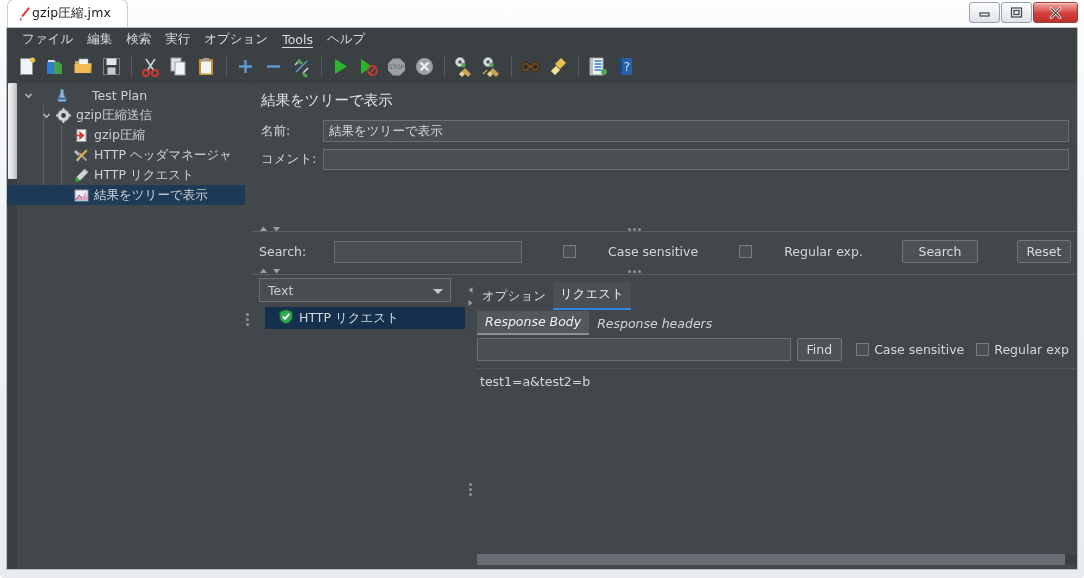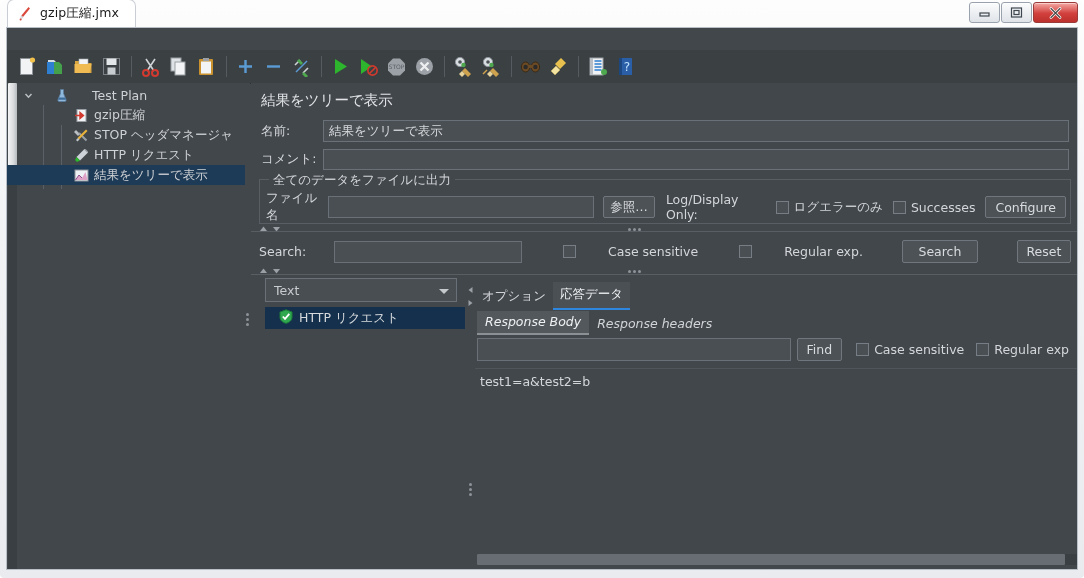--- a/index.html
+++ b/index.html
@@ -19,21 +19,21 @@
     box-sizing:border-box;
   }
   .titlebar{
     position:absolute;left:0;top:0;width:1084px;height:27px;
   }
   .tabcap{
     position:absolute;left:8px;top:0px;height:27px;
     background:#ffffff;
     border-radius:6px 6px 0 0;
     padding:0 16px 0 10px;
-    display:flex;align-items:center;gap:8px;
+    display:flex;align-items:center;
     box-shadow:0 0 0 1px rgba(160,168,178,.55);
   }
   .tabcap .ttl{
     font-size:12.5px;color:#1a1a1a;letter-spacing:.1px;
     white-space:nowrap;
   }
   .jmeter-glyph{width:14px;height:16px;position:relative;flex:0 0 auto;}
   .jmeter-glyph svg{display:block}
 
   .wbtns{position:absolute;right:6px;top:2px;display:flex;gap:1px;}
@@ -230,20 +230,29 @@
           <svg width="15" height="12" viewBox="0 0 15 12">
             <path d="M3 1.5 L12 10.5 M12 1.5 L3 10.5" stroke="#ffffff" stroke-width="2.6" stroke-linecap="round"></path>
             <path d="M3 1.5 L12 10.5 M12 1.5 L3 10.5" stroke="#4a4a4a" stroke-width="1.3" stroke-linecap="round"></path>
           </svg>
         </div>
       </div>
     </div>
 
     <div class="appbody">
 
+      <div class="menubar">
+        <div class="menuitem">ファイル</div>
+        <div class="menuitem">編集</div>
+        <div class="menuitem">検索</div>
+        <div class="menuitem">実行</div>
+        <div class="menuitem">オプション</div>
+        <div class="menuitem"><span class="mn">Tools</span></div>
+        <div class="menuitem">ヘルプ</div>
+      </div>
 
       <div class="toolbar">
         <div class="tb-ic">
           <svg width="21" height="21" viewBox="0 0 21 21">
               <rect x="3.5" y="2.5" width="12" height="16" fill="#f2f3f4" stroke="#8d9399"></rect>
               <circle cx="15.5" cy="4" r="2.6" fill="#f2c14a"></circle>
             </svg>
         </div>
         <div class="tb-ic">
           <svg width="21" height="21" viewBox="0 0 21 21">
@@ -404,41 +413,61 @@
               </span>
               <span class="tic">
                 <svg width="14" height="14" viewBox="0 0 14 14">
                     <path d="M5.5 1.5 h3 v4 l2.5 6 a1.5 1.5 0 0 1 -1.4 2 h-5.2 a1.5 1.5 0 0 1 -1.4 -2 l2.5 -6z" fill="#8fb8dd" stroke="#5a7e9f" stroke-width=".7"></path>
                     <path d="M4 9.5 h6 l1 2.2 h-8z" fill="#3f6d99"></path>
                   </svg>
               </span>
               <span class="tlbl">Test Plan</span>
             </div>
 
+            <div class="trow" style="padding-left:20px;">
+              <span class="chev">
+                <svg width="9" height="9" viewBox="0 0 9 9">
+                    <path d="M1.5 3 L4.5 6.2 L7.5 3" fill="none" stroke="#b9bec3" stroke-width="1.5"></path>
+                  </svg>
+              </span>
+              <span class="tic">
+                <svg width="15" height="15" viewBox="0 0 15 15">
+                    <circle cx="7.5" cy="7.5" r="6" fill="#cfd6dc" stroke="#6f787f"></circle>
+                    <circle cx="7.5" cy="7.5" r="2.4" fill="#3b4045"></circle>
+                    <g fill="#cfd6dc">
+                      <rect x="6.6" y="0" width="1.8" height="3"></rect>
+                      <rect x="6.6" y="12" width="1.8" height="3"></rect>
+                      <rect x="0" y="6.6" width="3" height="1.8"></rect>
+                      <rect x="12" y="6.6" width="3" height="1.8"></rect>
+                    </g>
+                  </svg>
+              </span>
+              <span class="tlbl">gzip圧縮送信</span>
+            </div>
 
             <div class="trow" style="padding-left:52px;">
               <span class="tic">
                 <svg width="15" height="15" viewBox="0 0 15 15">
                     <rect x="3" y="1.5" width="9" height="12" fill="#f1f3f4" stroke="#9aa0a5"></rect>
                     <path d="M1 7.5 h8 M6 4.5 L9.5 7.5 L6 10.5z" fill="#d2392f" stroke="#d2392f" stroke-width="1.4"></path>
                   </svg>
               </span>
               <span class="tlbl">gzip圧縮</span>
             </div>
 
             <div class="trow" style="padding-left:52px;">
               <span class="tic">
                 <svg width="15" height="15" viewBox="0 0 15 15">
                     <path d="M2 2 l4 4 -2 2 -4-4z" fill="#b9bec3"></path>
                     <path d="M5 5 L12.5 12.5" stroke="#9aa0a5" stroke-width="2"></path>
                     <path d="M12 1.5 L13.5 3 L5 11.5 L3.5 10z" fill="#e8b33a"></path>
                     <path d="M2 12 l2 -2 1.5 1.5 -2 2z" fill="#c2c7cb"></path>
                   </svg>
               </span>
-              <span class="tlbl">STOP ヘッダマネージャ</span>
+              <span class="tlbl">HTTP ヘッダマネージャ</span>
             </div>
 
             <div class="trow" style="padding-left:52px;">
               <span class="tic">
                 <svg width="15" height="15" viewBox="0 0 15 15">
                     <path d="M10.5 1 L14 4.5 L6 12.5 L2.5 9z" fill="#cdd3d8"></path>
                     <path d="M2.5 9 L6 12.5 L3 14 L1 12z" fill="#2db52d"></path>
                     <path d="M11 1.5 L13.5 4" stroke="#9aa0a5" stroke-width="1.4"></path>
                   </svg>
               </span>
@@ -473,34 +502,20 @@
           <div class="frow" style="left:10px;top:37px;right:8px;">
             <span class="flabel" style="width:62px;">名前:</span>
             <span class="finput" style="flex:1;">結果をツリーで表示</span>
           </div>
 
           <div class="frow" style="left:10px;top:66px;right:8px;">
             <span class="flabel" style="width:62px;">コメント:</span>
             <span class="finput" style="flex:1;height:21px;"></span>
           </div>
 
-          <div class="group" style="left:8px;top:96px;right:6px;height:43px;">
-            <span class="glegend">全てのデータをファイルに出力</span>
-            <div style="position:absolute;left:6px;top:10px;right:4px;display:flex;align-items:center;">
-              <span class="flabel" style="width:66px;">ファイル名</span>
-              <span class="finput" style="width:283px;"></span>
-              <span class="btn" style="margin-left:9px;width:52px;">参照…</span>
-              <span class="flabel" style="margin-left:11px;">Log/Display Only:</span>
-              <span class="cbox" style="margin-left:8px;"></span>
-              <span class="cblabel">ログエラーのみ</span>
-              <span class="cbox" style="margin-left:10px;"></span>
-              <span class="cblabel">Successes</span>
-              <span class="btn" style="margin-left:10px;width:84px;">Configure</span>
-            </div>
-          </div>
 
           <div class="splitbar" style="top:141px;">
             <span class="sp-arrows">
               <svg width="9" height="8" viewBox="0 0 9 8">
                   <path d="M4.5 1.5 L8 6 L1 6z" fill="#9aa0a5"></path>
                 </svg>
               <svg width="9" height="8" viewBox="0 0 9 8">
                   <path d="M4.5 6.5 L1 2 L8 2z" fill="#9aa0a5"></path>
                 </svg>
             </span>
@@ -534,21 +549,21 @@
             </span>
             <span class="sp-mid" style="left:-60px;">
                 <i></i>
                 <i></i>
                 <i></i>
               </span>
           </div>
           <div class="divider" style="left:0;top:191px;right:0;"></div>
 
           <div class="panelborder" style="left:8px;top:195px;width:205px;bottom:4px;border:none;">
-            <div class="combo" style="left:6px;top:0;width:192px;align-items:center;">
+            <div class="combo" style="left:0;top:0;width:192px;align-items:center;">
               <span>Text</span>
               <span>
                 <svg width="12" height="8" viewBox="0 0 12 8">
                     <path d="M1 2 L6 7 L11 2z" fill="#c5c9cc"></path>
                   </svg>
               </span>
             </div>
             <div class="sresults" style="left:6px;top:29px;width:200px;bottom:0;border:none;">
               <div class="srow sel">
                 <span>
@@ -577,21 +592,21 @@
                 <i></i>
                 <i></i>
                 <i></i>
               </div>
           </div>
 
           <div style="position:absolute;left:224px;top:195px;right:0;bottom:0;">
 
             <div class="tabs" style="left:0;top:4px;">
               <div class="tab">オプション</div>
-              <div class="tab active">応答データ</div>
+              <div class="tab active">リクエスト</div>
             </div>
 
             <div class="tabs" style="left:2px;top:33px;font-style:italic;">
               <div class="tab2 active">Response Body</div>
               <div class="tab2">Response headers</div>
             </div>
 
             <div class="frow" style="left:2px;top:60px;right:8px;">
               <span class="finput" style="width:378px;height:23px;"></span>
               <span class="btn" style="margin-left:6px;width:48px;height:23px;">Find</span>

